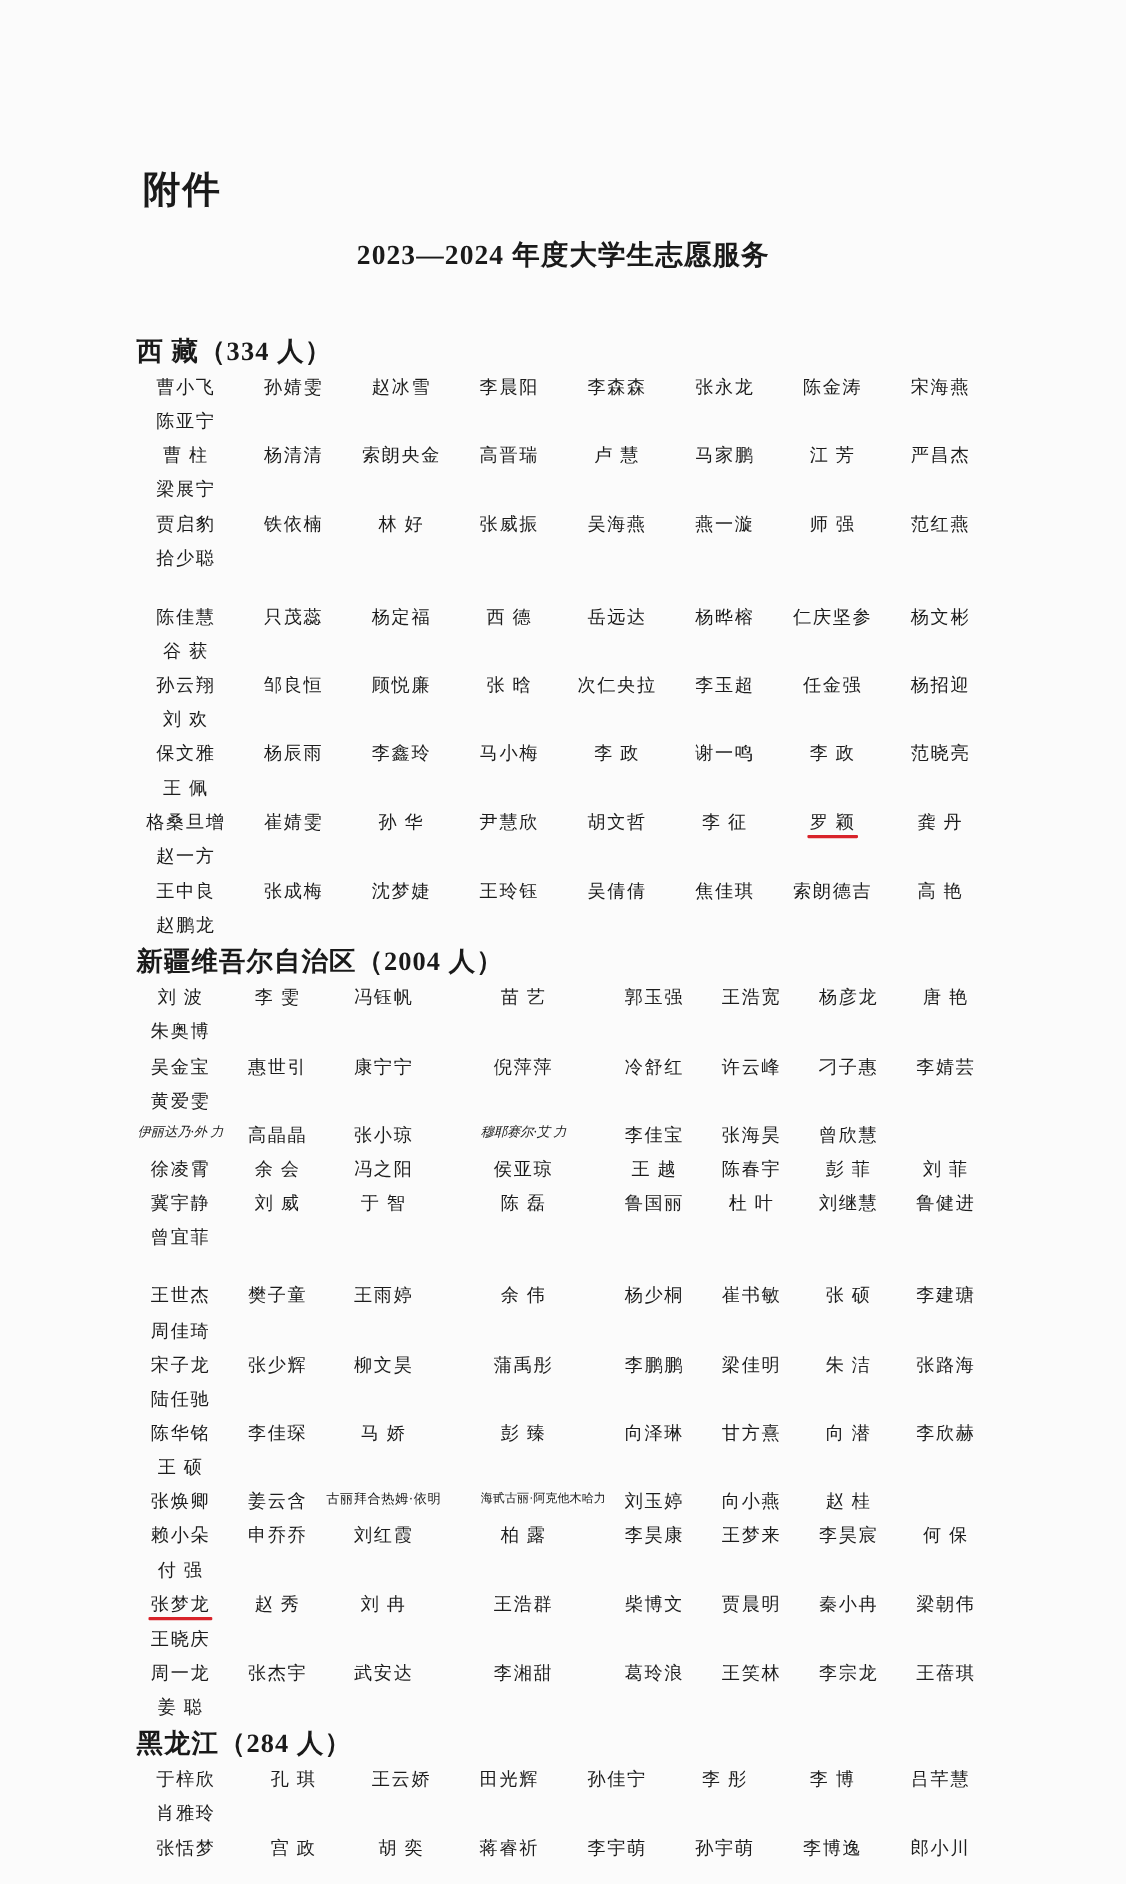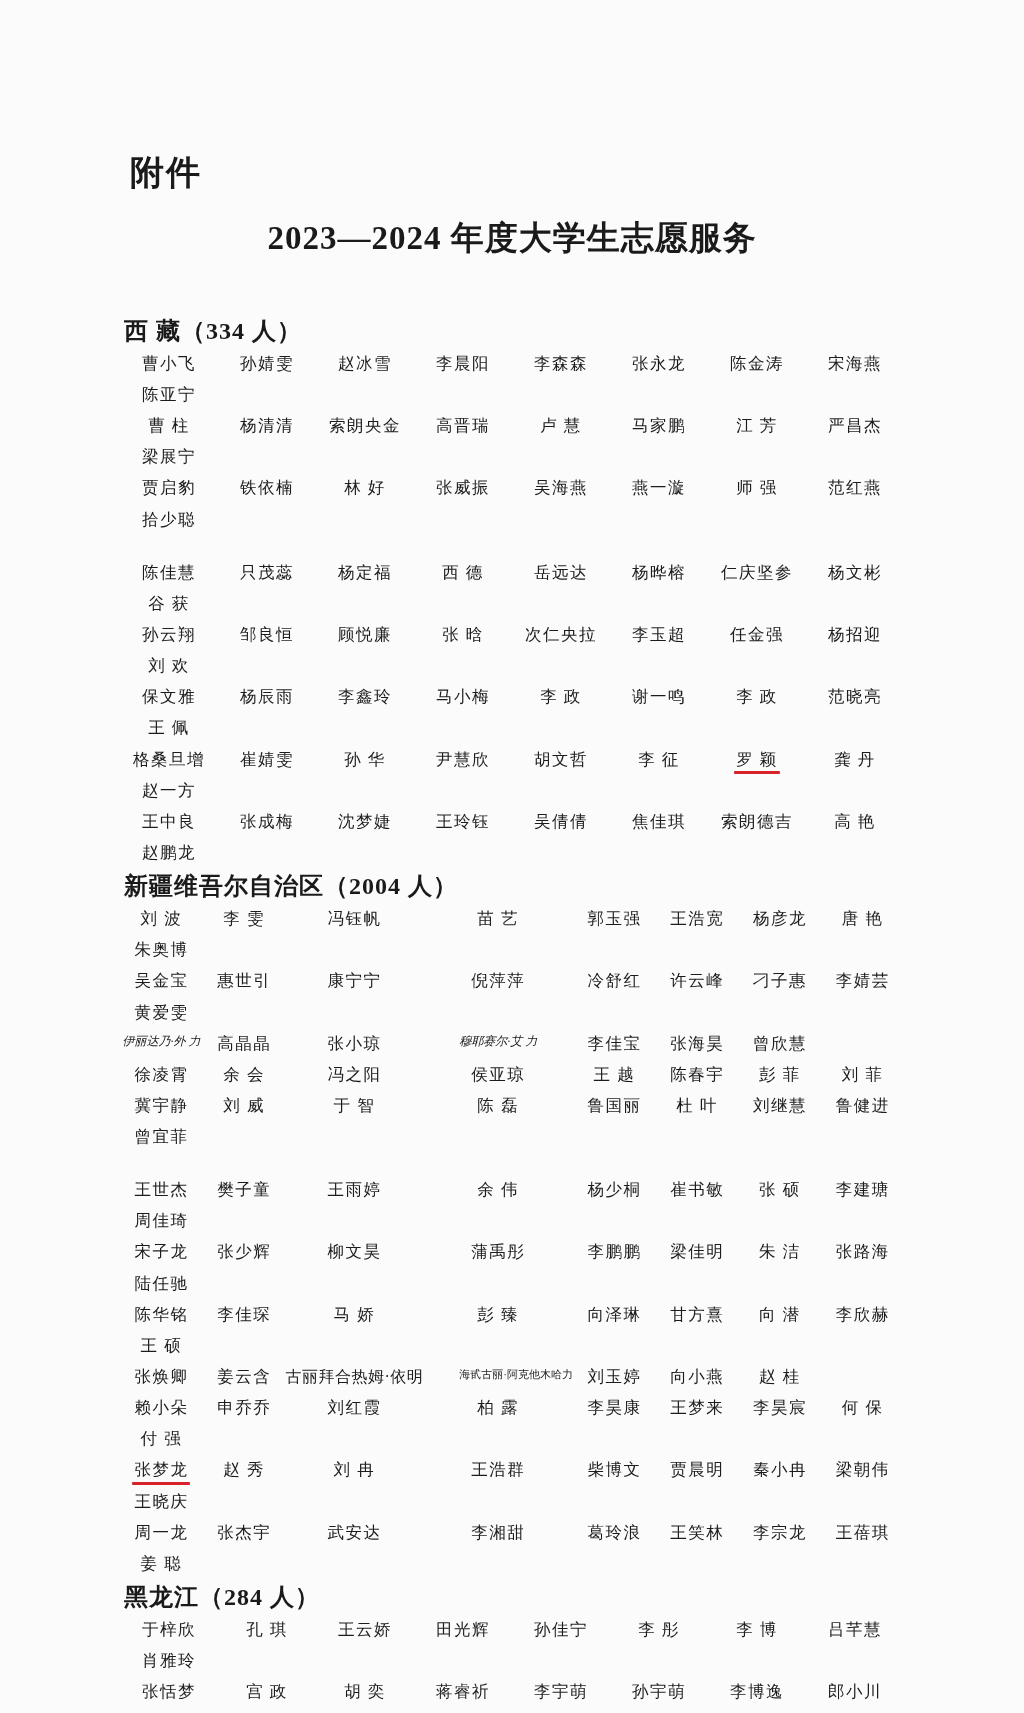--- a/index.html
+++ b/index.html
@@ -21,21 +21,21 @@
     padding:150px 120px 20px 120px;
   }
   .attachment-label{
     font-size:34px;
     font-weight:bold;
     letter-spacing:2px;
     margin:0 0 18px 10px;
   }
   .doc-title{
     text-align:center;
-    font-size:33px;
+    font-size:25px;
     font-weight:bold;
     line-height:1.48;
     letter-spacing:1px;
     margin:0 auto 52px auto;
     width:660px;
   }
   .doc-title .line{display:block;}
   .region{
     margin-bottom:4px;
   }
@@ -53,21 +53,21 @@
   }
   .cell{
     font-size:16.5px;
     text-align:center;
     letter-spacing:1.5px;
     white-space:nowrap;
     color:#1c1c1c;
     line-height:1.1;
   }
   .cell.small{
-    font-size:16px;
+    font-size:12px;
     letter-spacing:0.5px;
   }
   .cell.tiny{
     font-size:11px;
     letter-spacing:0px;
     margin-left:36px;
   }
   .cell.wide{
     font-size:12px;
     letter-spacing:0px;

